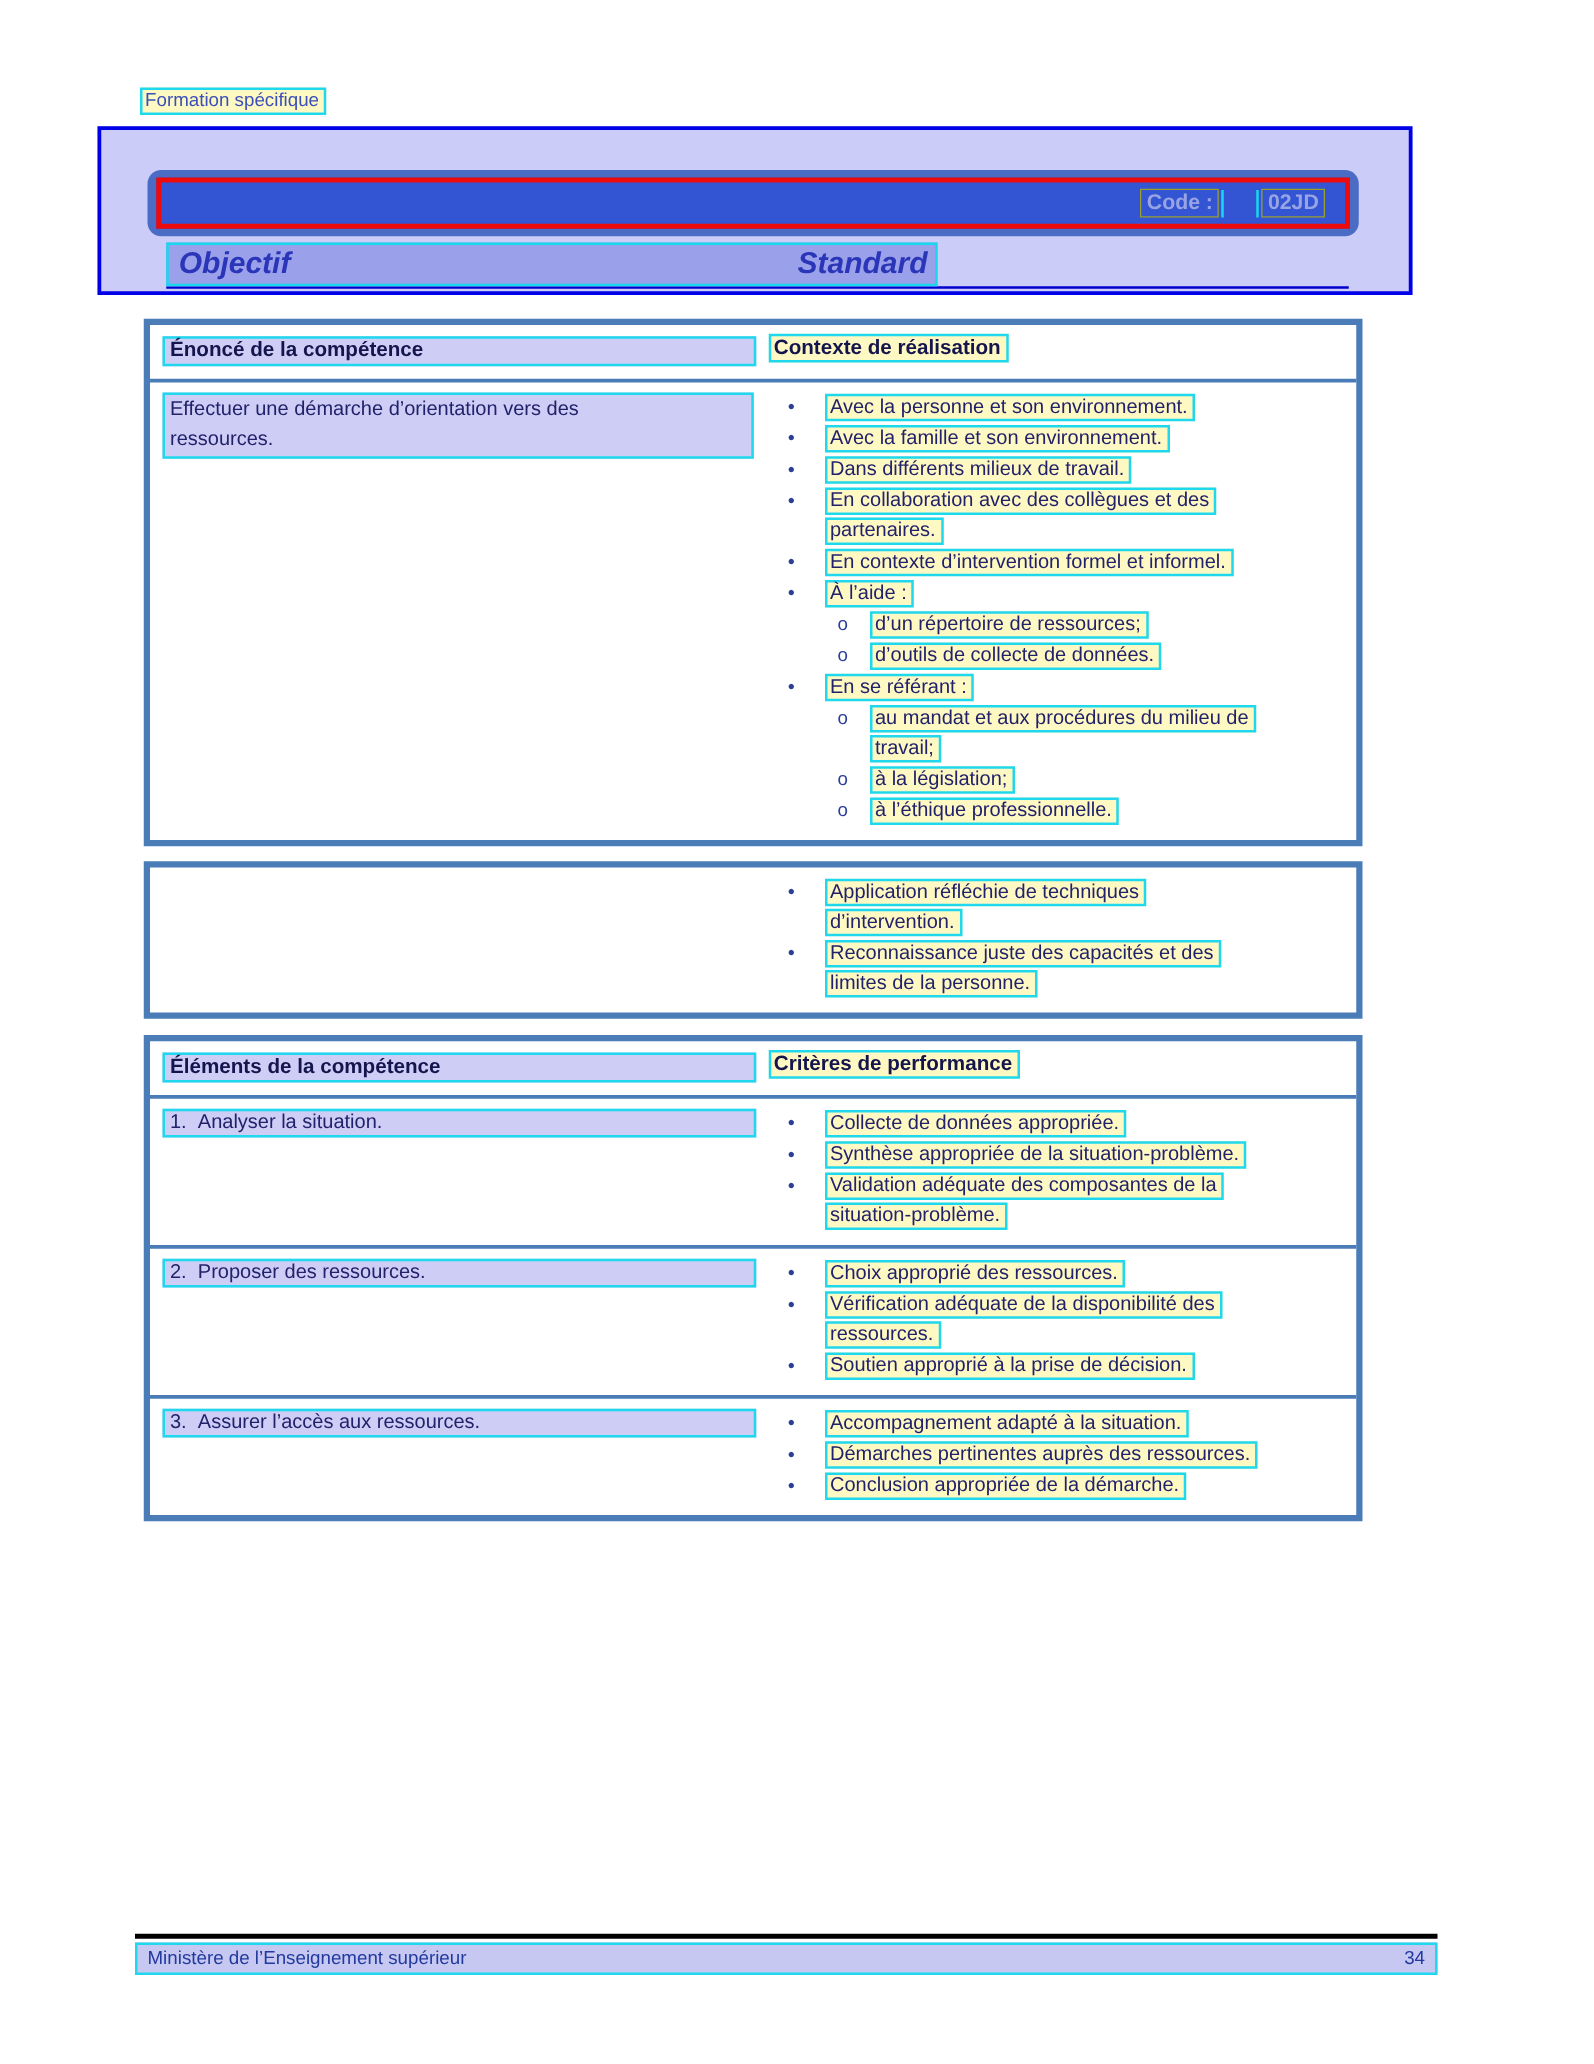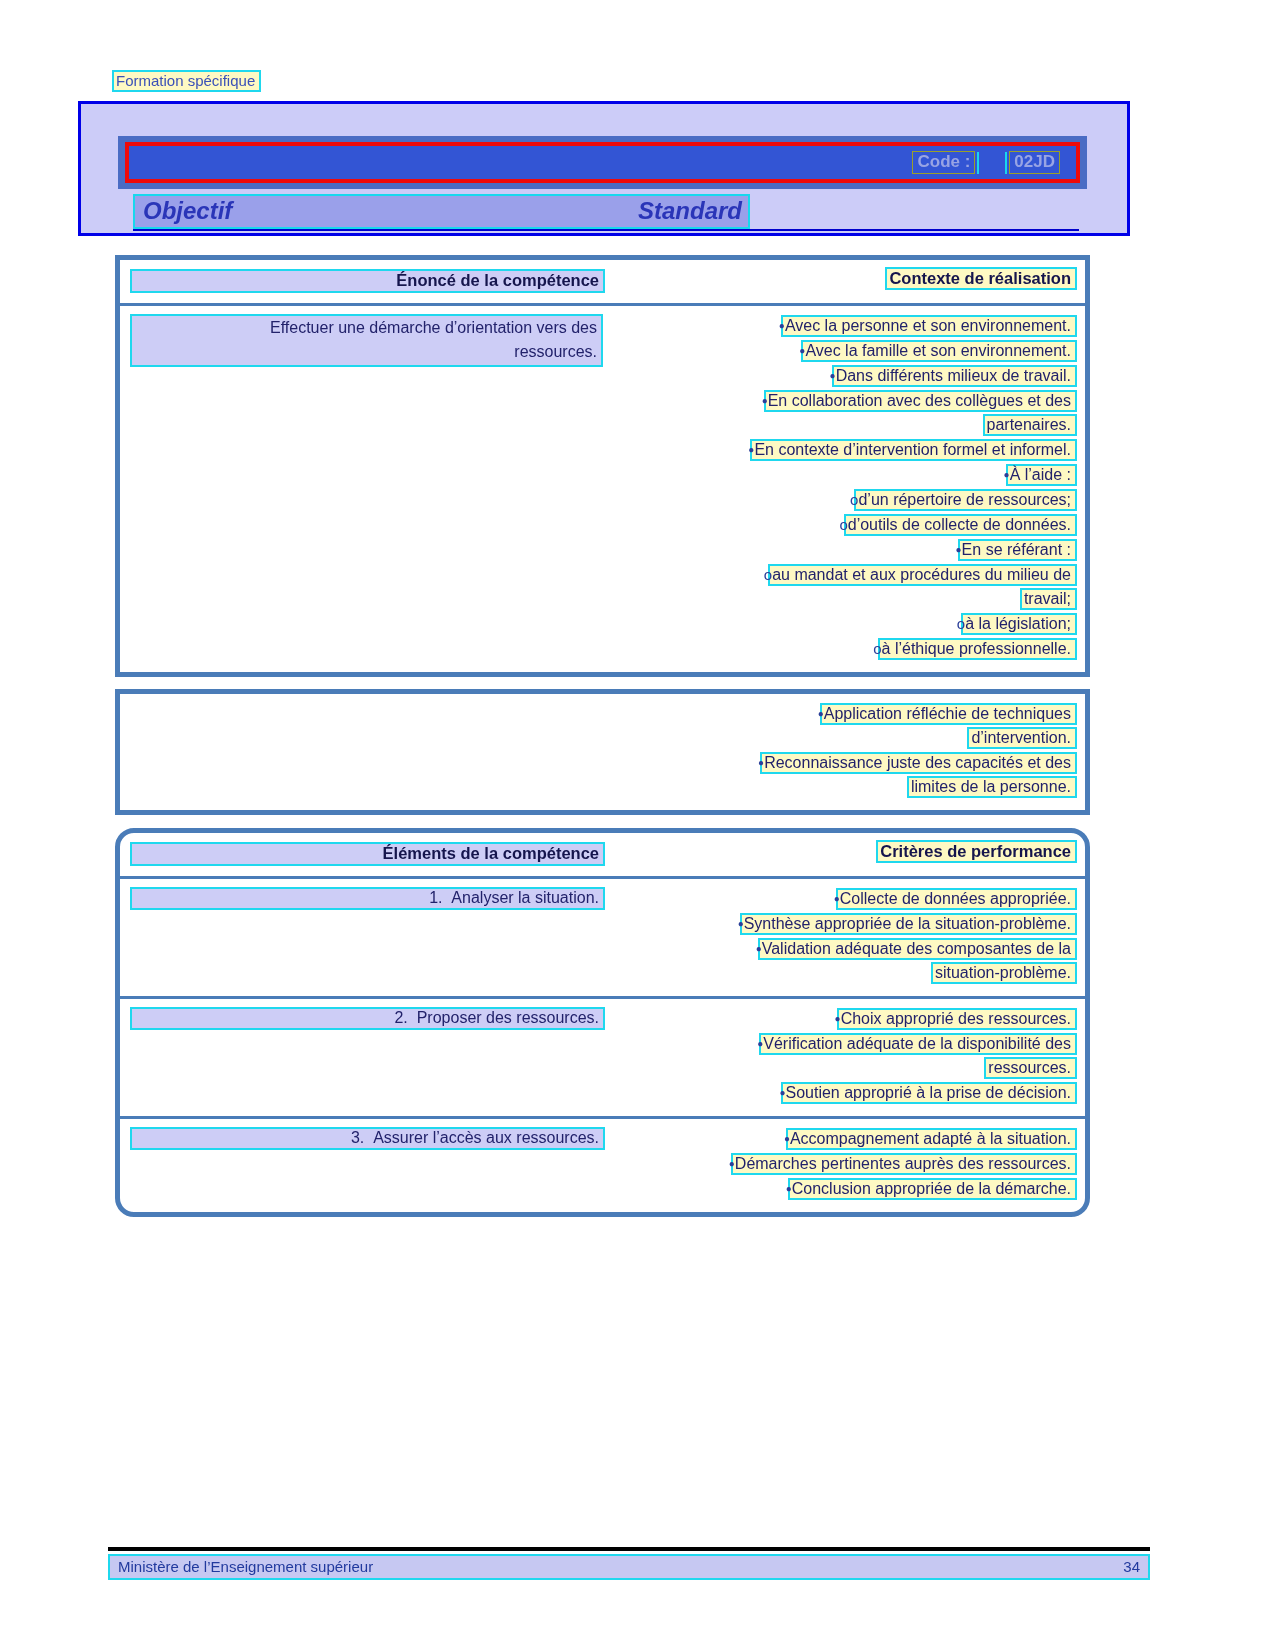--- a/index.html
+++ b/index.html
@@ -31,21 +31,21 @@
     color:#3a50b8;font-size:15px;
   }
   
   .banner{
     margin:9px 0 0 78px;width:1052px;box-sizing:border-box;
     border:3px solid #0000e8;background:#ccccf8;
     padding:32px 0 2px 0;
   }
   .banner-bar-frame{
     margin:0 40px 0 37px;height:53px;box-sizing:border-box;
-    background:#4a6cc4;padding:6px 7px;
+    background:#4a6cc4;padding:6px 7px;border-radius:11px;
   }
   .banner-bar{
     height:100%;box-sizing:border-box;
     border:4px solid #ee0a0a;background:#3355d4;
     display:flex;align-items:center;justify-content:flex-end;
     padding-right:16px;
   }
   .code-chip{
     color:#98a4e4;font-size:17px;font-weight:bold;
     border:1px solid #9aa02a;padding:0 4px 1px 4px;white-space:pre;
@@ -65,24 +65,24 @@
     padding:1px 6px 2px 8px;
     font-size:24px;font-weight:bold;font-style:italic;color:#2a35b8;
   }
   
   .tbl{
     margin-left:115px;width:975px;box-sizing:border-box;
     border:5px solid #4a7cb8;background:#ffffff;
   }
   .t1{margin-top:19px;}
   .t2{margin-top:12px;}
-  .t3{margin-top:13px;border-radius:19px;}
+  .t3{margin-top:13px;}
   .trow{
     display:grid;grid-template-columns:485px 1fr;
-    padding:8px 8px 10px 10px;align-items:start;text-align:right;
+    padding:8px 8px 10px 10px;align-items:start;
   }
   .thead{
     min-height:26px;padding:9px 8px 8px 10px;
     border-bottom:3px solid #4a7cb8;
   }
   .thead .hl,.thead .hlb{font-weight:bold;color:#15154d;font-size:16.5px;}
   .tsep{border-top:3px solid #4a7cb8;}
   .cell-left{padding-right:10px;}
   .statement{line-height:24px;margin-right:2px;}
   

